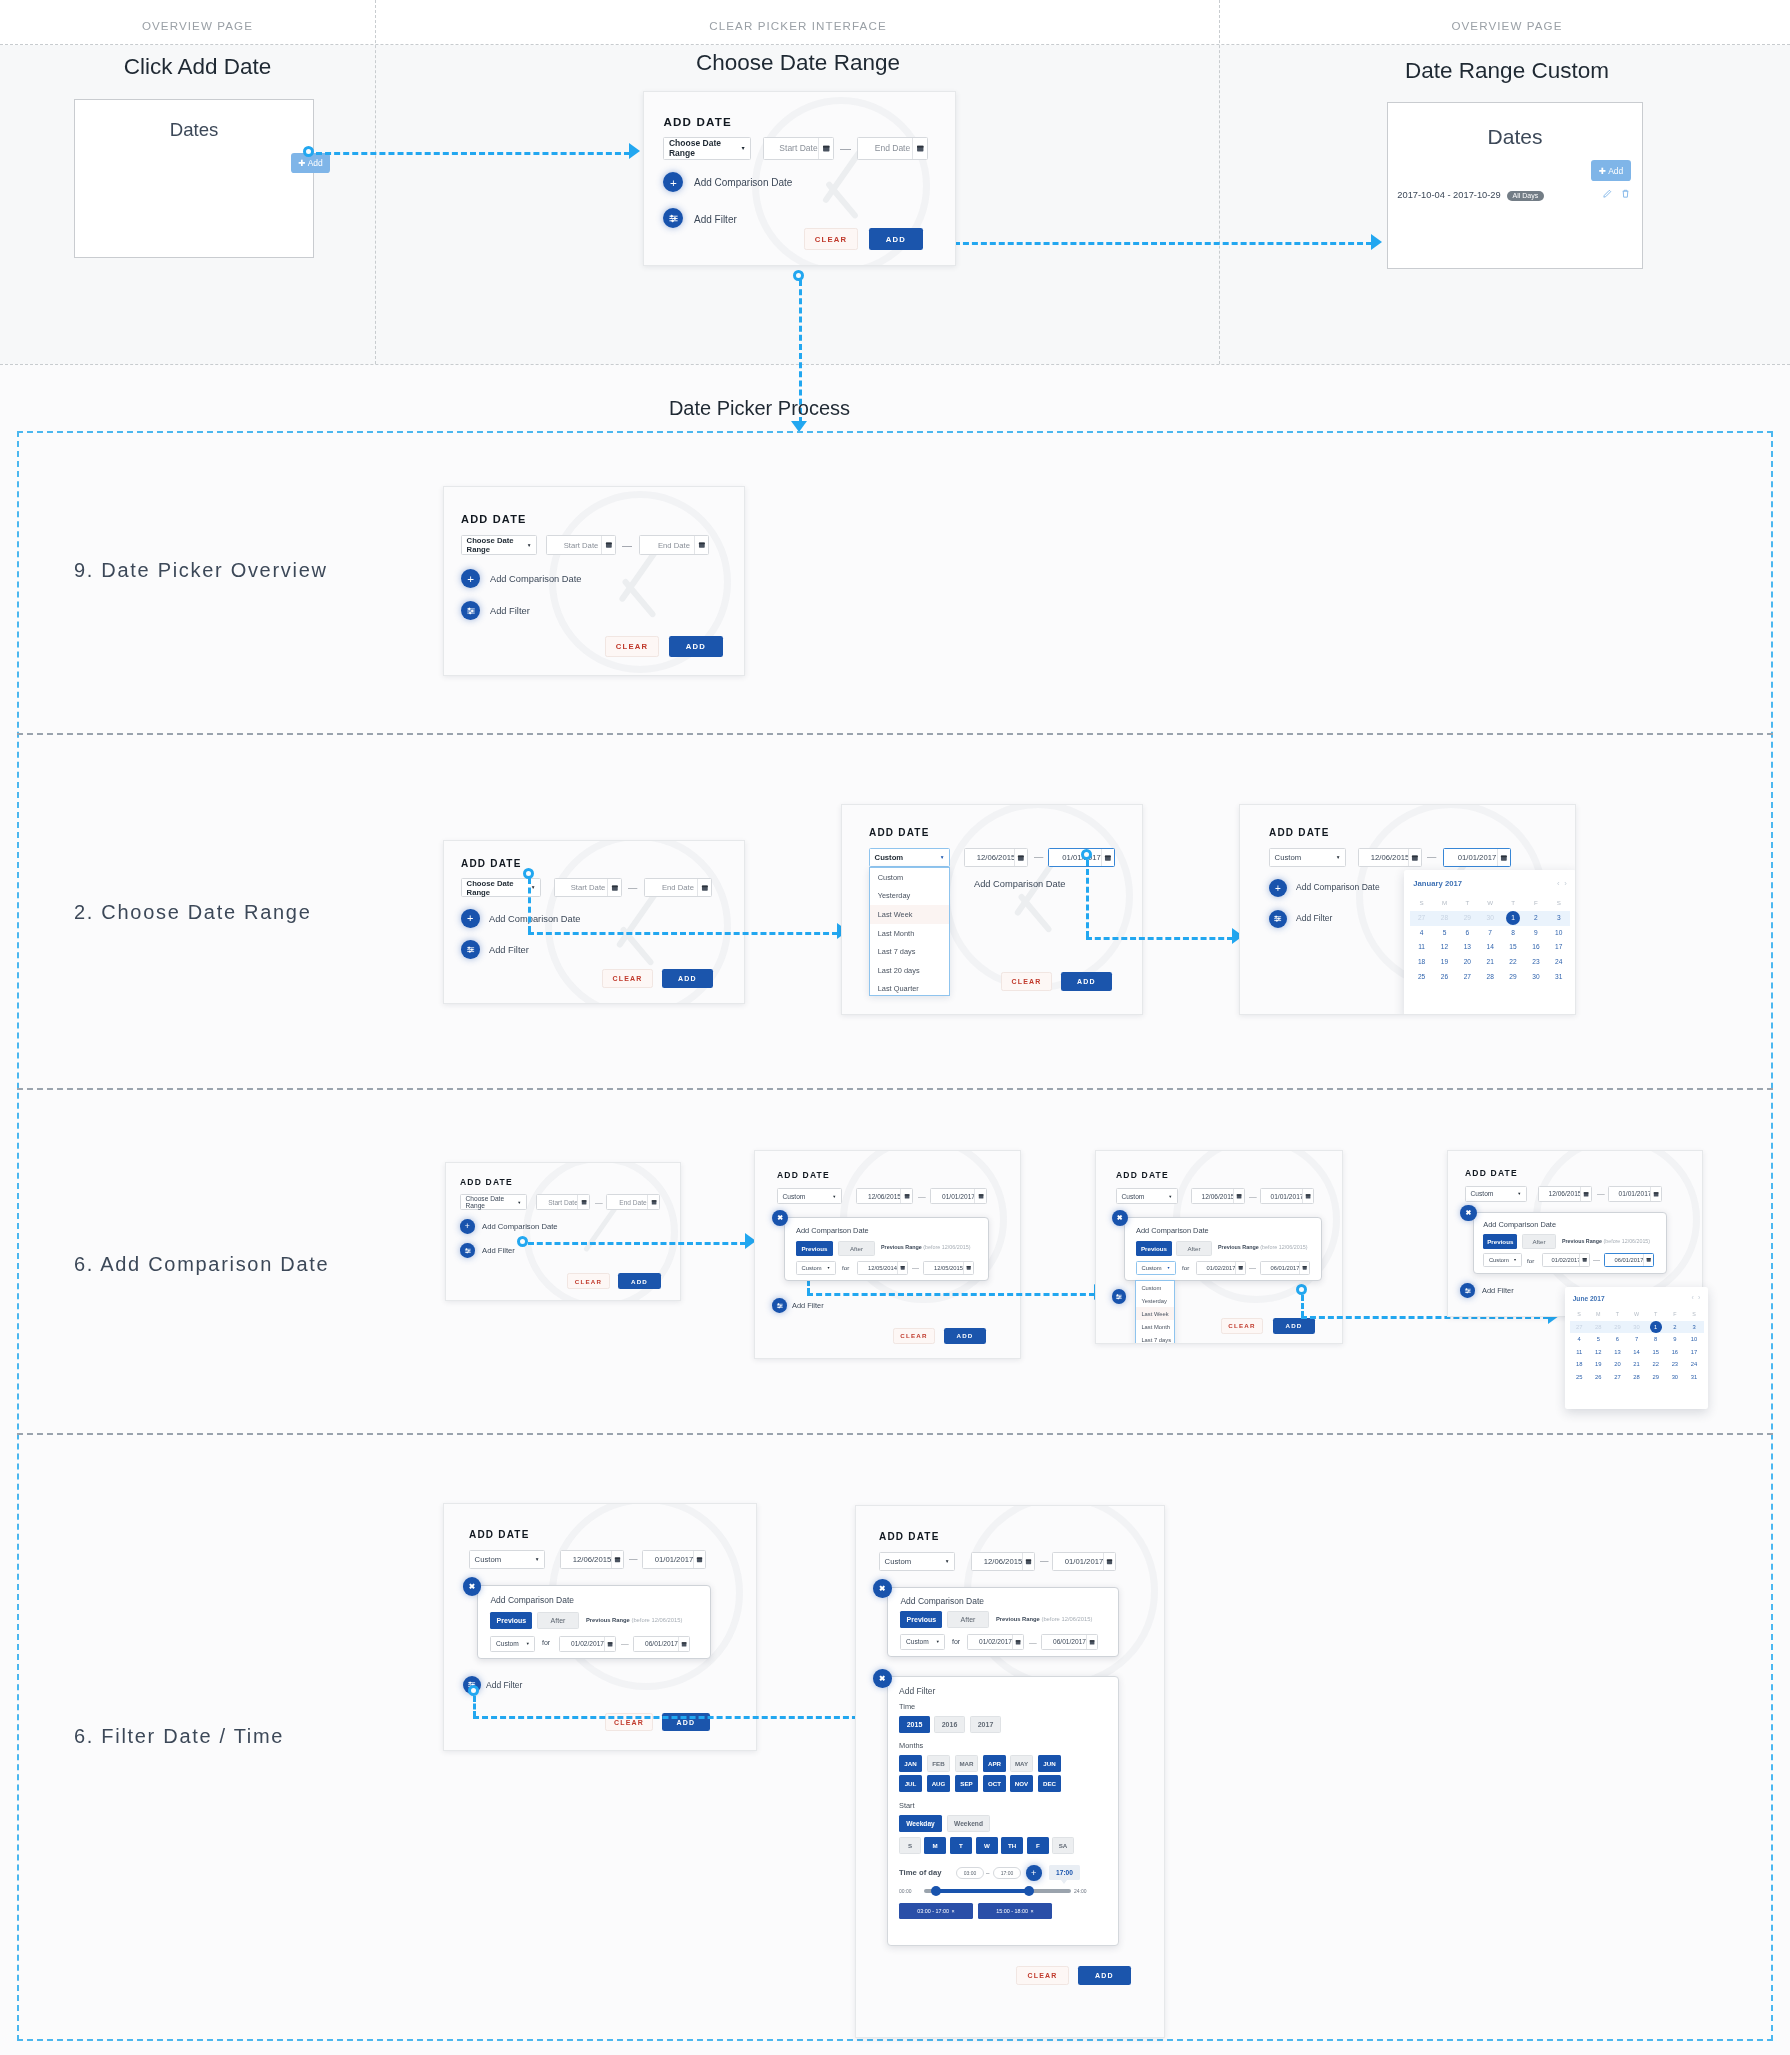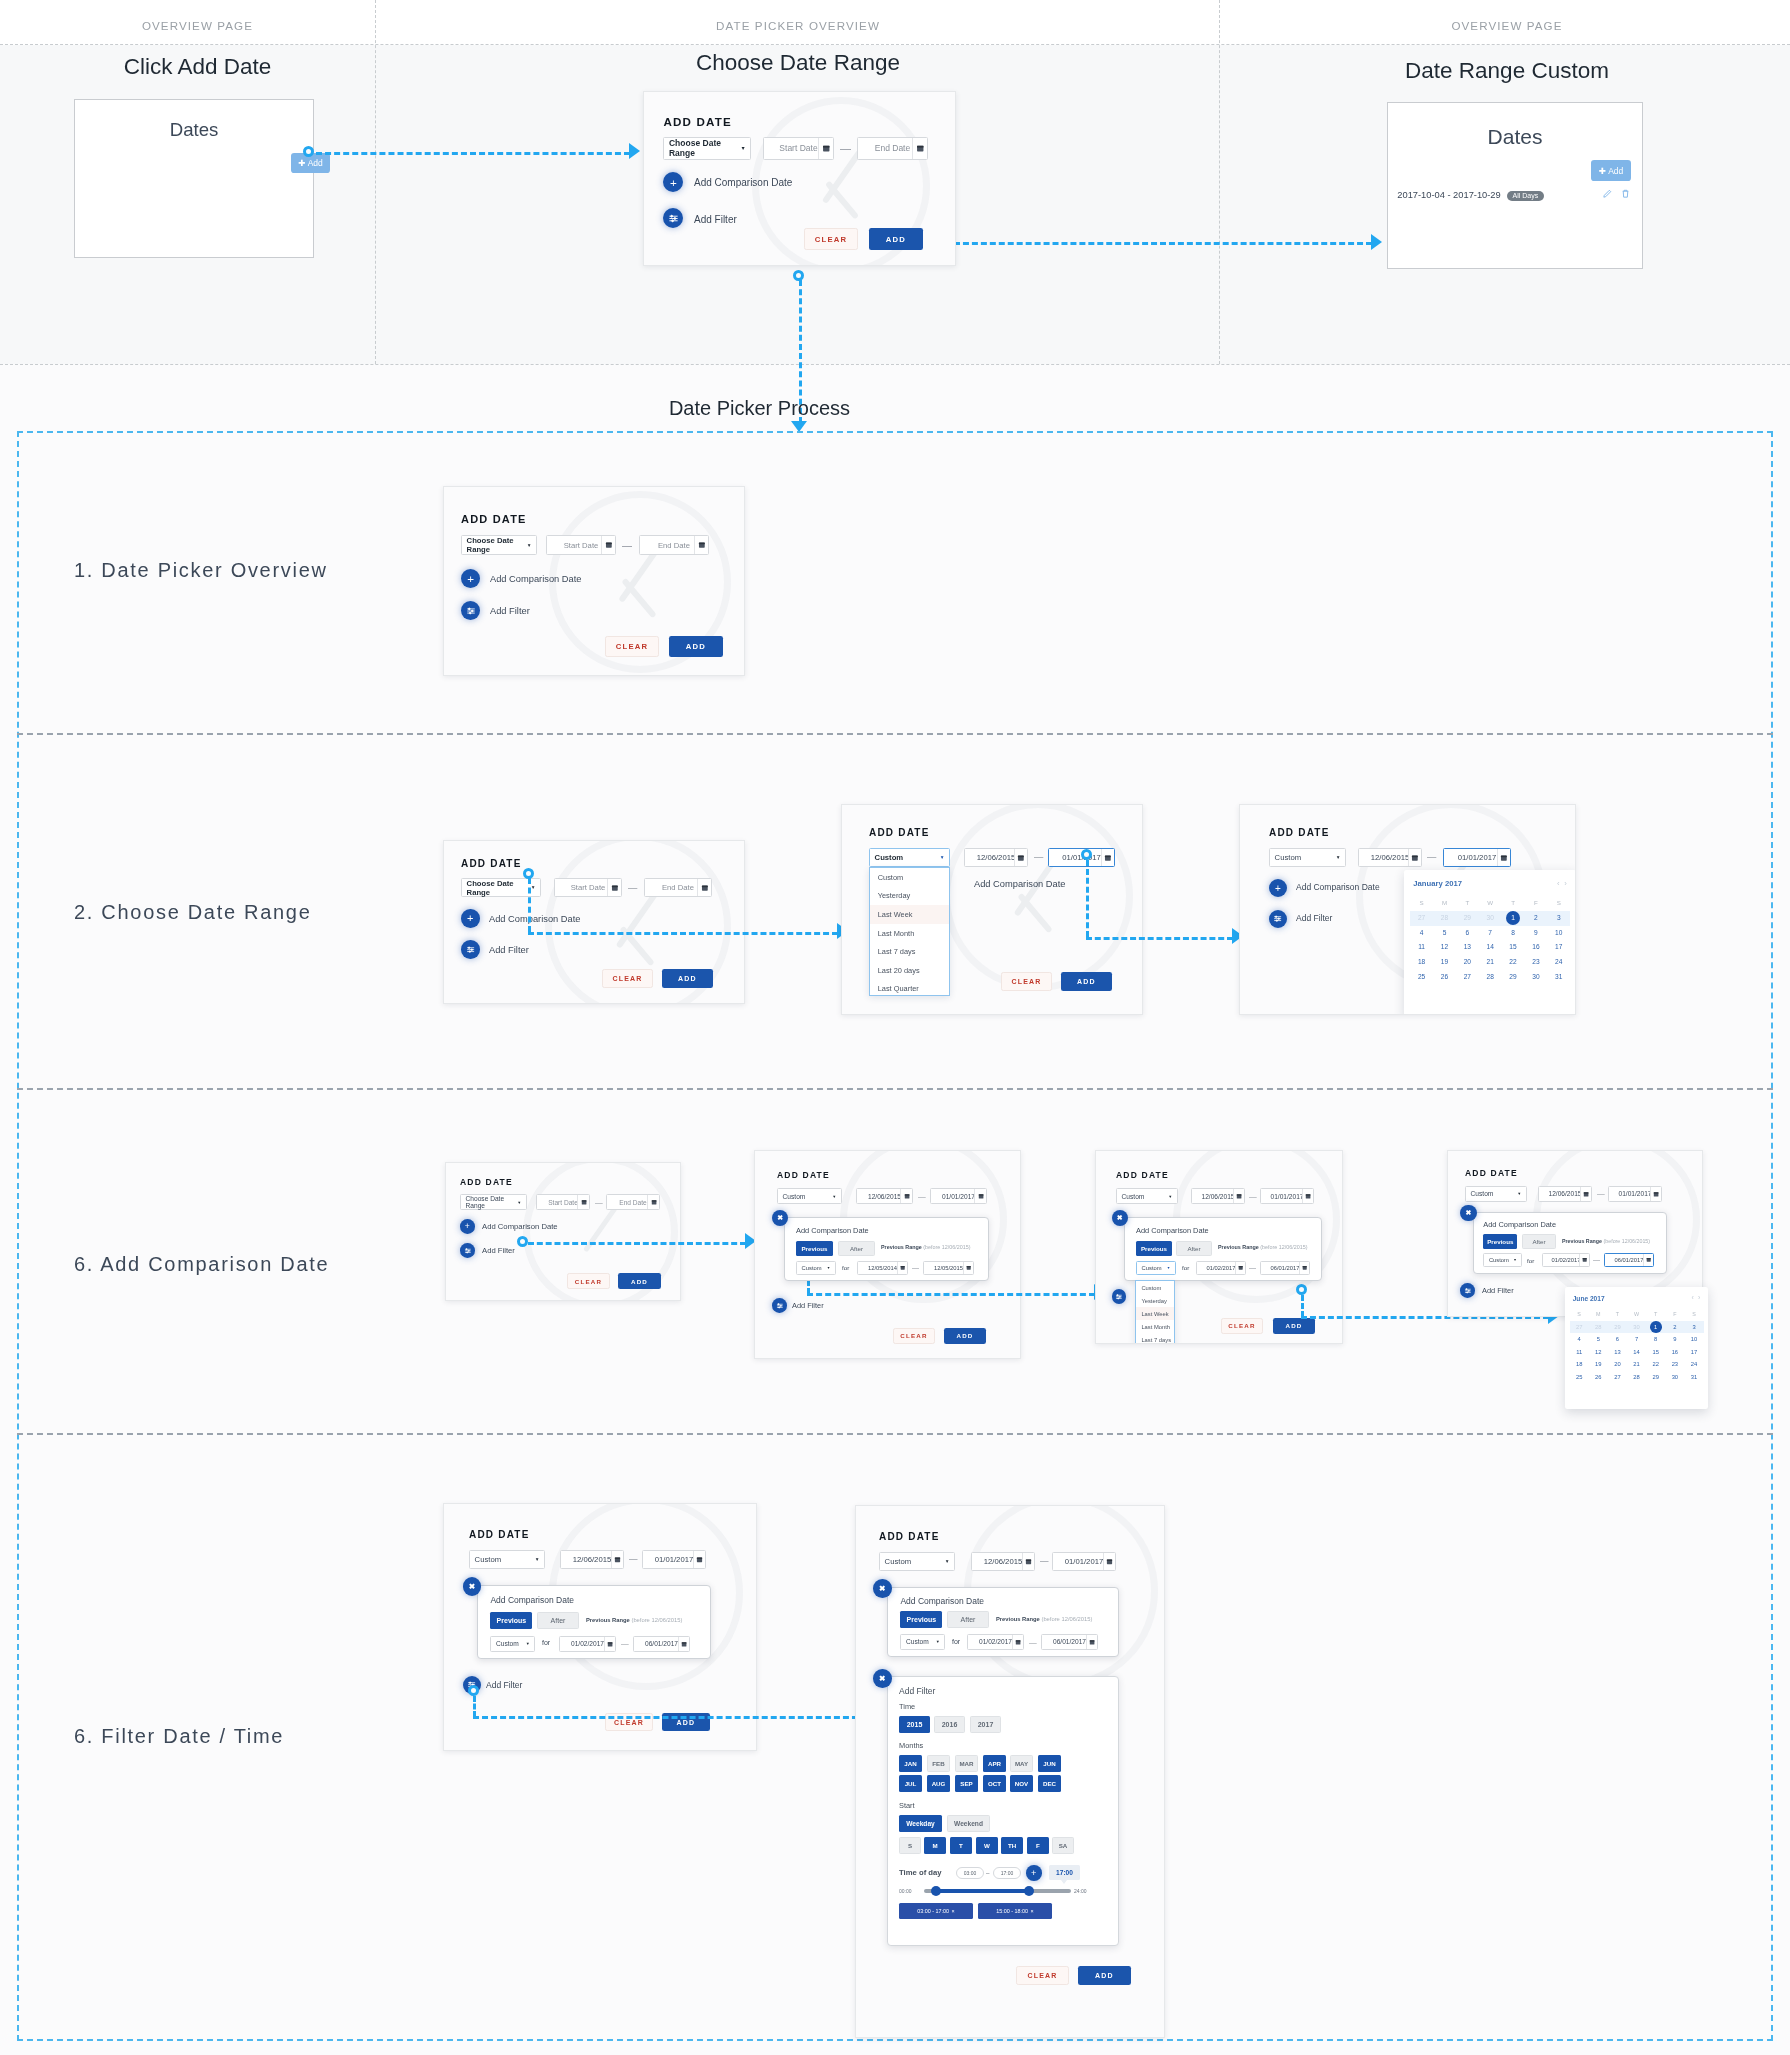--- a/index.html
+++ b/index.html
@@ -167,21 +167,21 @@
 <body>
 
 <div id="top-band"></div>
 <div id="top-band-white"></div>
 <div class="band-rule" style="top:44px"></div>
 <div class="band-rule" style="top:364px"></div>
 <div class="col-divider" style="left:375px; top:0; height:364px"></div>
 <div class="col-divider" style="left:1219px; top:0; height:364px"></div>
 
 <div class="kicker" style="left:31px; top:19.4px; width:333px">OVERVIEW PAGE</div>
-<div class="kicker" style="left:434px; top:19.4px; width:728px">DATE PICKER OVERVIEW</div>
+<div class="kicker" style="left:434px; top:19.4px; width:728px">CLEAR PICKER INTERFACE</div>
 <div class="kicker" style="left:1263px; top:19.4px; width:488px">OVERVIEW PAGE</div>
 
 <div class="col-title" style="left:31px; top:54px; width:333px">Click Add Date</div>
 <div class="col-title" style="left:434px; top:50px; width:728px">Choose Date Range</div>
 <div class="col-title" style="left:1263px; top:58px; width:488px">Date Range Custom</div>
 
 <div class="dates-card" style="left:74px; top:99px; width:240px; height:159px;">
   <div class="dates-title" style="top:19.4px">Dates</div>
   <div class="add-btn-lt" style="right:-17px; top:53px; width:39px; height:20px">
     <span>✚</span>
@@ -263,21 +263,21 @@
   <div class="btn clear" style="left:160px; top:136px; width:54px; height:22px; font-size:7.7px">CLEAR</div>
   <div class="btn add" style="left:225px; top:136px; width:54px; height:22px; font-size:7.7px">ADD</div>
 </div>
 
 <div class="proc-title" style="left:589px; top:397px; width:341px; text-align:center">Date Picker Process</div>
 <div id="process-area"></div>
 <div class="sect-divider" style="top:733px"></div>
 <div class="sect-divider" style="top:1088px"></div>
 <div class="sect-divider" style="top:1433px"></div>
 
-<div class="step-label" style="left:74px; top:559px">1. Date Picker Overview</div>
+<div class="step-label" style="left:74px; top:559px">9. Date Picker Overview</div>
 <div class="step-label" style="left:74px; top:901px">2. Choose Date Range</div>
 <div class="step-label" style="left:74px; top:1253px">6. Add Comparison Date</div>
 <div class="step-label" style="left:74px; top:1725px">6. Filter Date / Time</div>
 
 <div class="adc" style="left:443px; top:486px; width:302px; height:190px">
   <div class="clockbg" style="left:105px; top:3.9px; width:182px; height:182px;"></div>
   <div class="clockhand" style="left:192px; top:56px; width:6.2px; height:64px; transform:rotate(35deg)"></div>
   <div class="clockhand" style="left:192px; top:87px; width:6.2px; height:48px; transform:rotate(-40deg)"></div>
   <div class="adc-title" style="left:17px; top:25.6px; font-size:11px">ADD DATE</div>
   <div class="fld sel" style="left:17px; top:48px; width:76px; height:20px; font-size:7.7px">

